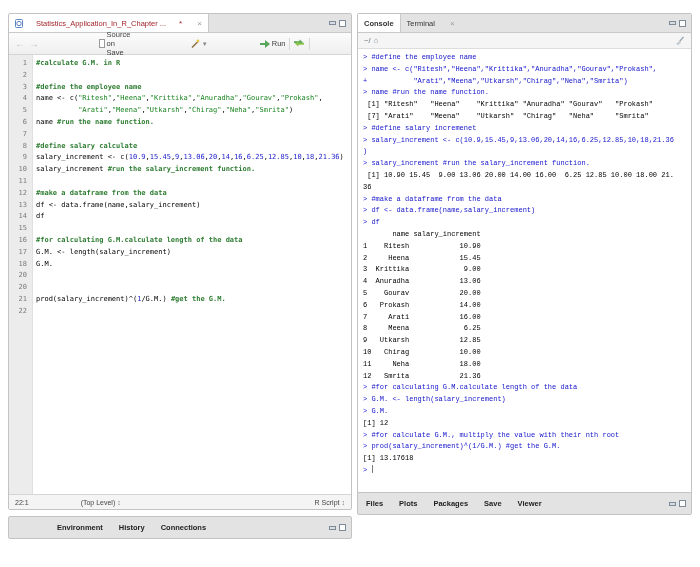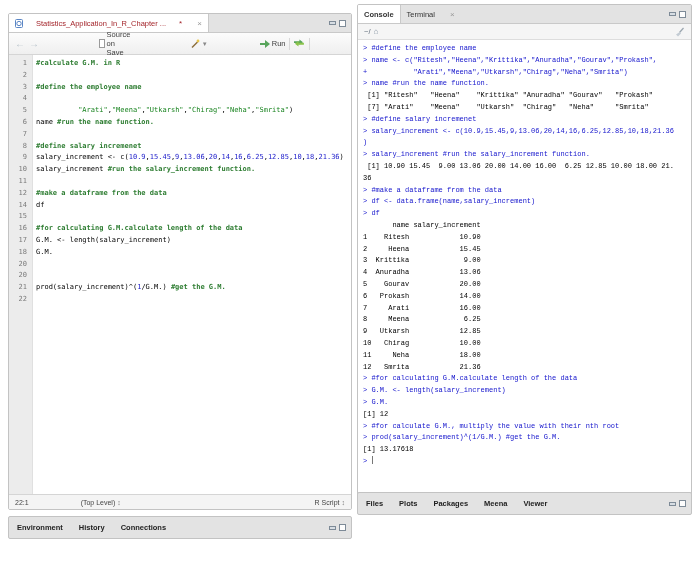--- a/index.html
+++ b/index.html
@@ -138,29 +138,30 @@
           <line x1="1" y1="4.5" x2="8" y2="4.5" stroke="#8a97a5" stroke-width="1.2"></line>
           <line x1="1" y1="7.5" x2="8" y2="7.5" stroke="#8a97a5" stroke-width="1.2"></line>
         </svg>
       </span>
     </div>
 
     <div class="code-area">
         <div class="code-row"><span class="ln">1</span><span class="code"><span class="tok-com">#calculate G.M. in R</span></span></div>
         <div class="code-row"><span class="ln">2</span><span class="code"></span></div>
         <div class="code-row"><span class="ln">3</span><span class="code"><span class="tok-com">#define the employee name</span></span></div>
-        <div class="code-row"><span class="ln">4</span></div>
+        <div class="code-row"><span class="ln">4</span><span class="code">name &lt;- c(<span class="tok-str">"Ritesh"</span>,<span class="tok-str">"Heena"</span>,<span class="tok-str">"Krittika"</span>,<span class="tok-str">"Anuradha"</span>,<span class="tok-str">"Gourav"</span>,<span class="tok-str">"Prokash"</span>,</span></div>
         <div class="code-row"><span class="ln">5</span><span class="code">          <span class="tok-str">"Arati"</span>,<span class="tok-str">"Meena"</span>,<span class="tok-str">"Utkarsh"</span>,<span class="tok-str">"Chirag"</span>,<span class="tok-str">"Neha"</span>,<span class="tok-str">"Smrita"</span>)</span></div>
         <div class="code-row"><span class="ln">6</span><span class="code">name <span class="tok-com">#run the name function.</span></span></div>
         <div class="code-row"><span class="ln">7</span><span class="code"></span></div>
-        <div class="code-row"><span class="ln">8</span><span class="code"><span class="tok-com">#define salary incremenet</span></span></div>
+        <div class="code-row"><span class="ln">8</span><span class="code"><span class="tok-com">#define salary calculate</span></span></div>
         <div class="code-row"><span class="ln">9</span><span class="code">salary_increment &lt;- c(<span class="tok-num">10.9</span>,<span class="tok-num">15.45</span>,<span class="tok-num">9</span>,<span class="tok-num">13.06</span>,<span class="tok-num">20</span>,<span class="tok-num">14</span>,<span class="tok-num">16</span>,<span class="tok-num">6.25</span>,<span class="tok-num">12.85</span>,<span class="tok-num">10</span>,<span class="tok-num">18</span>,<span class="tok-num">21.36</span>)</span></div>
         <div class="code-row"><span class="ln">10</span><span class="code">salary_increment <span class="tok-com">#run the salary_increment function.</span></span></div>
         <div class="code-row"><span class="ln">11</span><span class="code"></span></div>
         <div class="code-row"><span class="ln">12</span><span class="code"><span class="tok-com">#make a dataframe from the data</span></span></div>
+        <div class="code-row"><span class="ln">13</span><span class="code">df &lt;- data.frame(name,salary_increment)</span></div>
         <div class="code-row"><span class="ln">14</span><span class="code">df</span></div>
         <div class="code-row"><span class="ln">15</span><span class="code"></span></div>
         <div class="code-row"><span class="ln">16</span><span class="code"><span class="tok-com">#for calculating G.M.calculate length of the data</span></span></div>
         <div class="code-row"><span class="ln">17</span><span class="code">G.M. &lt;- length(salary_increment)</span></div>
         <div class="code-row"><span class="ln">18</span><span class="code">G.M.</span></div>
         <div class="code-row"><span class="ln">20</span><span class="code"></span></div>
         <div class="code-row"><span class="ln">20</span></div>
         <div class="code-row"><span class="ln">21</span><span class="code">prod(salary_increment)^(<span class="tok-num">1</span>/G.M.) <span class="tok-com">#get the G.M.</span></span></div>
         <div class="code-row"><span class="ln">22</span><span class="code"></span></div>
       </div>
@@ -171,21 +172,21 @@
         <span>(Top Level)</span>
         <span class="updown">↕</span>
       </span>
       <span class="tbtn" style="margin-left:auto;">
         <span>R Script</span>
         <span class="updown">↕</span>
       </span>
     </div>
   </div>
 
-  <div class="pane" style="left:357px;top:4px;width:335px;height:494px;">
+  <div class="pane" style="left:357px;top:13px;width:335px;height:494px;">
     <div class="tabbar">
       <div class="tab active">
         <span style="font-weight:bold;">Console</span>
       </div>
       <div class="tab">
         <span>Terminal</span>
         <span class="close">×</span>
       </div>
       <span class="winbtns">
         <span class="wb wb-min"></span>
@@ -201,37 +202,37 @@
           <line x1="8.5" y1="1" x2="4.5" y2="5.5" stroke="#9aa5ae" stroke-width="1.2"></line>
           <path d="M4.8 5 L6 6.5 L3 9.5 L1 7.5 Z" fill="#c4ccd4"></path>
         </svg>
       </span>
     </div>
 
     <div class="con-content"><div class="con-line con-in">&gt; #define the employee name</div><div class="con-line con-in">&gt; name &lt;- c("Ritesh","Heena","Krittika","Anuradha","Gourav","Prokash",</div><div class="con-line con-in">+           "Arati","Meena","Utkarsh","Chirag","Neha","Smrita")</div><div class="con-line con-in">&gt; name #run the name function.</div><div class="con-line con-out"> [1] "Ritesh"   "Heena"    "Krittika" "Anuradha" "Gourav"   "Prokash" </div><div class="con-line con-out"> [7] "Arati"    "Meena"    "Utkarsh"  "Chirag"   "Neha"     "Smrita"  </div><div class="con-line con-in">&gt; #define salary incremenet</div><div class="con-line con-in">&gt; salary_increment &lt;- c(10.9,15.45,9,13.06,20,14,16,6.25,12.85,10,18,21.36</div><div class="con-line con-in">)</div><div class="con-line con-in">&gt; salary_increment #run the salary_increment function.</div><div class="con-line con-out"> [1] 10.90 15.45  9.00 13.06 20.00 14.00 16.00  6.25 12.85 10.00 18.00 21.</div><div class="con-line con-out">36</div><div class="con-line con-in">&gt; #make a dataframe from the data</div><div class="con-line con-in">&gt; df &lt;- data.frame(name,salary_increment)</div><div class="con-line con-in">&gt; df</div><div class="con-line con-out">       name salary_increment</div><div class="con-line con-out">1    Ritesh            10.90</div><div class="con-line con-out">2     Heena            15.45</div><div class="con-line con-out">3  Krittika             9.00</div><div class="con-line con-out">4  Anuradha            13.06</div><div class="con-line con-out">5    Gourav            20.00</div><div class="con-line con-out">6   Prokash            14.00</div><div class="con-line con-out">7     Arati            16.00</div><div class="con-line con-out">8     Meena             6.25</div><div class="con-line con-out">9   Utkarsh            12.85</div><div class="con-line con-out">10   Chirag            10.00</div><div class="con-line con-out">11     Neha            18.00</div><div class="con-line con-out">12   Smrita            21.36</div><div class="con-line con-in">&gt; #for calculating G.M.calculate length of the data</div><div class="con-line con-in">&gt; G.M. &lt;- length(salary_increment)</div><div class="con-line con-in">&gt; G.M.</div><div class="con-line con-out">[1] 12</div><div class="con-line con-in">&gt; #for calculate G.M., multiply the value with their nth root</div><div class="con-line con-in">&gt; prod(salary_increment)^(1/G.M.) #get the G.M.</div><div class="con-line con-out">[1] 13.17618</div><div class="con-line con-in">&gt; <span class="caret"></span></div></div>
   </div>
 
   <div class="bottombar" style="left:8px;top:516px;width:344px;">
-    <span style="display:flex;height:100%;">
+    <span style="display:flex;height:100%;padding-left:40px;">
         <span class="btab">Environment</span>
         <span class="btab">History</span>
         <span class="btab">Connections</span>
       </span>
     <span class="winbtns">
       <span class="wb wb-min"></span>
       <span class="wb wb-max"></span>
     </span>
   </div>
 
   <div class="bottombar" style="left:357px;top:492px;width:335px;gap:12px;">
     <span style="display:flex;height:100%;">
         <span class="btab">Files</span>
         <span class="btab">Plots</span>
         <span class="btab">Packages</span>
-        <span class="btab">Meena</span>
+        <span class="btab">Save</span>
         <span class="btab">Viewer</span>
       </span>
     <span class="winbtns">
       <span class="wb wb-min"></span>
       <span class="wb wb-max"></span>
     </span>
   </div>
 
 </div>
 

